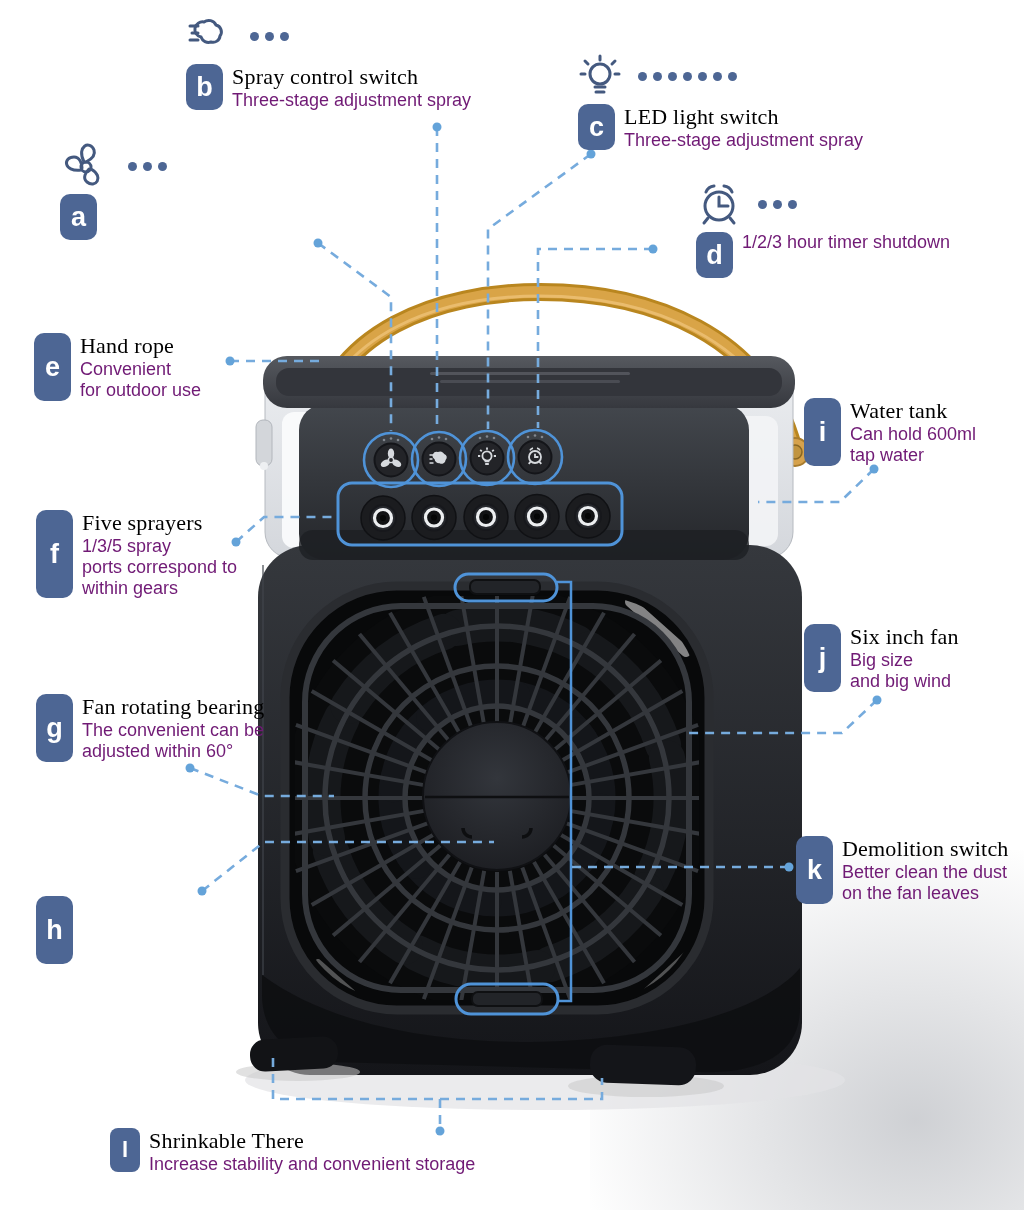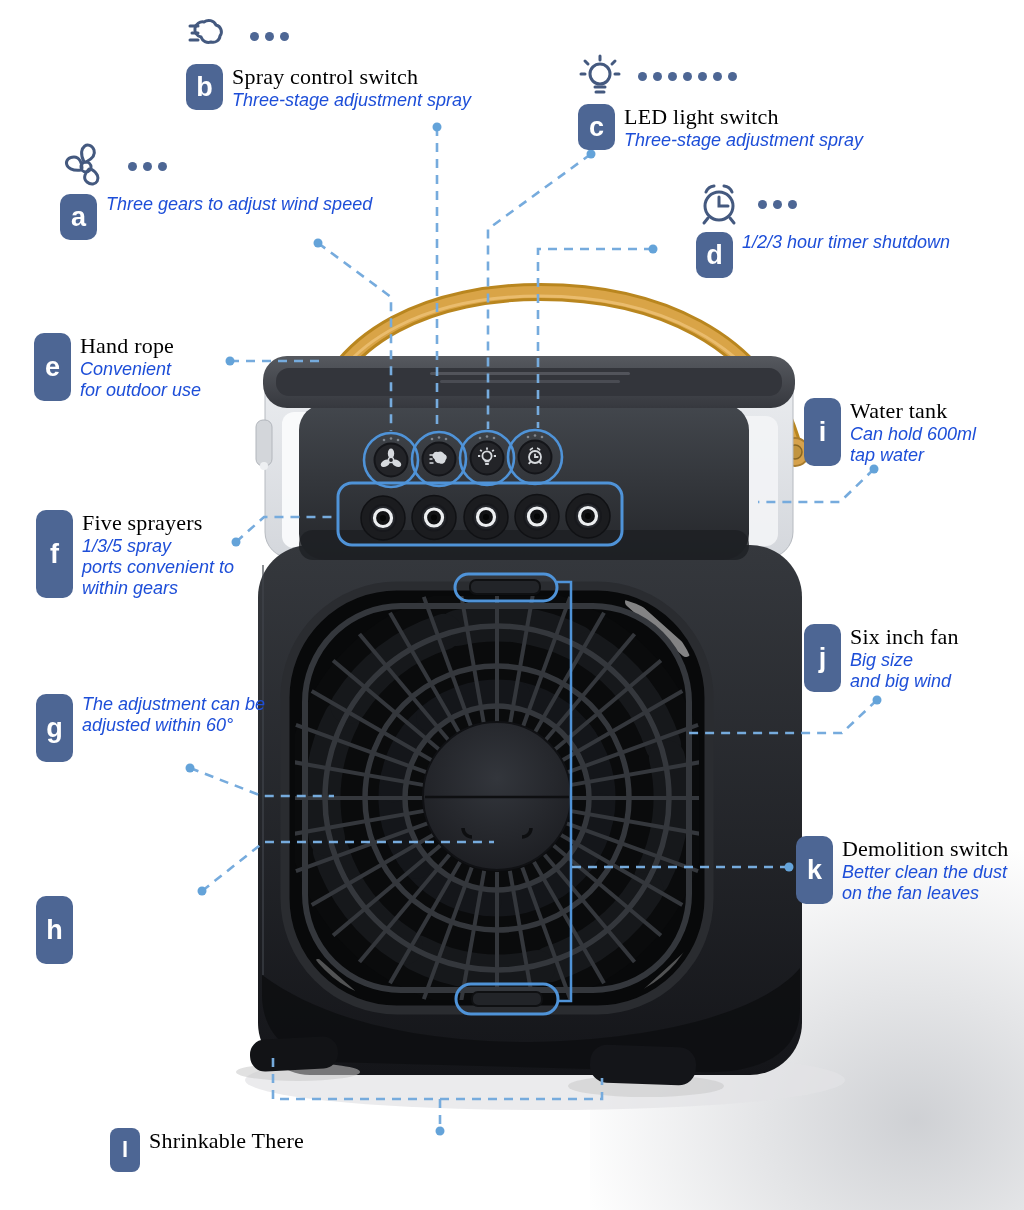--- a/index.html
+++ b/index.html
@@ -18,21 +18,21 @@
   .badge{
     display:flex;align-items:center;justify-content:center;
     background:#4d6694;color:#ffffff;border-radius:10px;
     width:37px;font-weight:bold;font-size:27px;line-height:1;flex:0 0 auto;
   }
   .badge.h2{height:46px}
   .badge.h3{height:68px}
   .badge.h4{height:88px}
   .texts{white-space:nowrap;}
   .title{font-size:22px;line-height:26px;color:#000000;letter-spacing:.2px;font-family:Liberation Serif, serif;}
-  .sub{font-size:18px;line-height:21px;color:#1d4ed8;font-style:italic;}
+  .sub{font-size:18px;line-height:21px;color:#701a75;}
   
   #c-b{left:186px;top:10px}
   #c-c{left:578px;top:50px}
   #c-a{left:60px;top:140px}
   #c-d{left:696px;top:178px}
   #c-e{left:34px;top:333px}
   #c-i{left:804px;top:398px}
   #c-f{left:36px;top:510px}
   #c-j{left:804px;top:624px}
   #c-g{left:36px;top:694px}
@@ -389,21 +389,20 @@
     </svg>
     <span class="dots">
         <i></i>
         <i></i>
         <i></i>
       </span>
   </div>
   <div class="body-row">
     <span class="badge h2">a</span>
     <div class="texts">
-      <div class="sub">Three gears to adjust wind speed</div>
     </div>
   </div>
 </div>
 
 <div class="callout" id="c-d">
   <div class="icon-row">
     <svg width="46" height="48" viewBox="0 0 46 48" fill="none" stroke="#44597f" stroke-width="3" stroke-linecap="round">
       <circle cx="23" cy="26" r="14"></circle>
       <path d="M 23 17 v9 h9"></path>
       <path d="M 10 12 a10 10 0 0 1 8 -6 M 36 12 a10 10 0 0 0 -8 -6"></path>
@@ -444,42 +443,43 @@
     </div>
   </div>
 </div>
 
 <div class="callout" id="c-f">
   <div class="body-row">
     <span class="badge h4">f</span>
     <div class="texts">
       <div class="title">Five sprayers</div>
       <div class="sub">1/3/5 spray</div>
-      <div class="sub">ports convenient to</div>
+      <div class="sub">ports correspond to</div>
       <div class="sub">within gears</div>
     </div>
   </div>
 </div>
 
 <div class="callout" id="c-j">
   <div class="body-row">
     <span class="badge h3">j</span>
     <div class="texts">
       <div class="title">Six inch fan</div>
       <div class="sub">Big size</div>
       <div class="sub">and big wind</div>
     </div>
   </div>
 </div>
 
 <div class="callout" id="c-g">
   <div class="body-row">
     <span class="badge h3">g</span>
     <div class="texts">
-      <div class="sub">The adjustment can be</div>
+      <div class="title">Fan rotating bearing</div>
+      <div class="sub">The convenient can be</div>
       <div class="sub">adjusted within 60°</div>
     </div>
   </div>
 </div>
 
 <div class="callout" id="c-k">
   <div class="body-row">
     <span class="badge h3">k</span>
     <div class="texts">
       <div class="title">Demolition switch</div>
@@ -493,15 +493,16 @@
   <div class="body-row">
     <span class="badge h3">h</span>
   </div>
 </div>
 
 <div class="callout" id="c-l">
   <div class="body-row">
     <span class="badge">l</span>
     <div class="texts">
       <div class="title">Shrinkable There</div>
+      <div class="sub">Increase stability and convenient storage</div>
     </div>
   </div>
 </div>
 
 </body></html>

